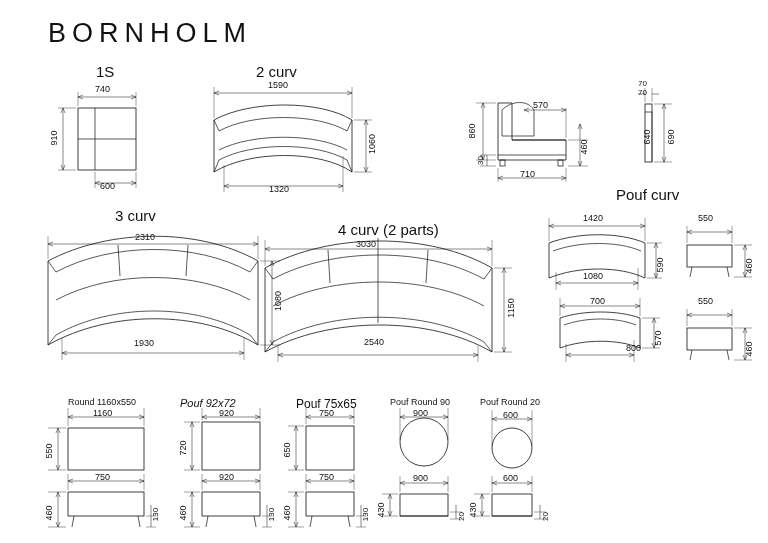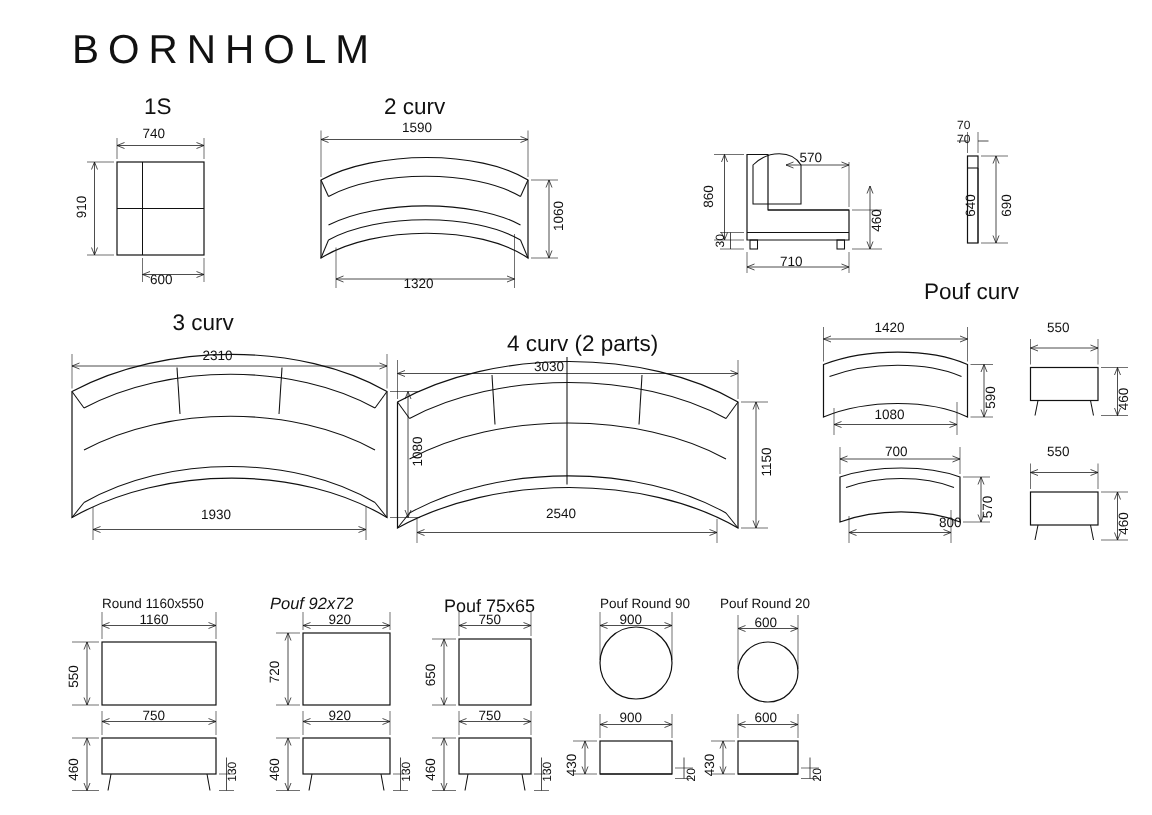--- a/index.html
+++ b/index.html
@@ -374,21 +374,21 @@
   <div class="vdim" style="left:162px;top:508px;width:42px;text-align:center;">460</div>
   <div class="vdim" style="left:250px;top:510px;width:42px;text-align:center;font-size:8px;">130</div>
 
   <div class="lbl" style="left:296px;top:397px;font-size:12px;">Pouf 75x65</div>
   <div class="dim" style="left:319px;top:408px;">750</div>
   <div class="vdim" style="left:266px;top:445px;width:42px;text-align:center;">650</div>
   <div class="dim" style="left:319px;top:472px;">750</div>
   <div class="vdim" style="left:266px;top:508px;width:42px;text-align:center;">460</div>
   <div class="vdim" style="left:344px;top:510px;width:42px;text-align:center;font-size:8px;">130</div>
 
-  <div class="lbl" style="left:390px;top:397px;font-size:9px;margin-left:10px;">Pouf Round 90</div>
+  <div class="lbl" style="left:390px;top:397px;font-size:9px;">Pouf Round 90</div>
   <div class="dim" style="left:413px;top:408px;">900</div>
   <div class="dim" style="left:413px;top:473px;">900</div>
   <div class="vdim" style="left:360px;top:505px;width:42px;text-align:center;">430</div>
   <div class="vdim" style="left:440px;top:512px;width:42px;text-align:center;font-size:8px;">20</div>
 
   <div class="lbl" style="left:480px;top:397px;font-size:9px;">Pouf Round 20</div>
   <div class="dim" style="left:503px;top:410px;">600</div>
   <div class="dim" style="left:503px;top:473px;">600</div>
   <div class="vdim" style="left:452px;top:505px;width:42px;text-align:center;">430</div>
   <div class="vdim" style="left:524px;top:512px;width:42px;text-align:center;font-size:8px;">20</div>

